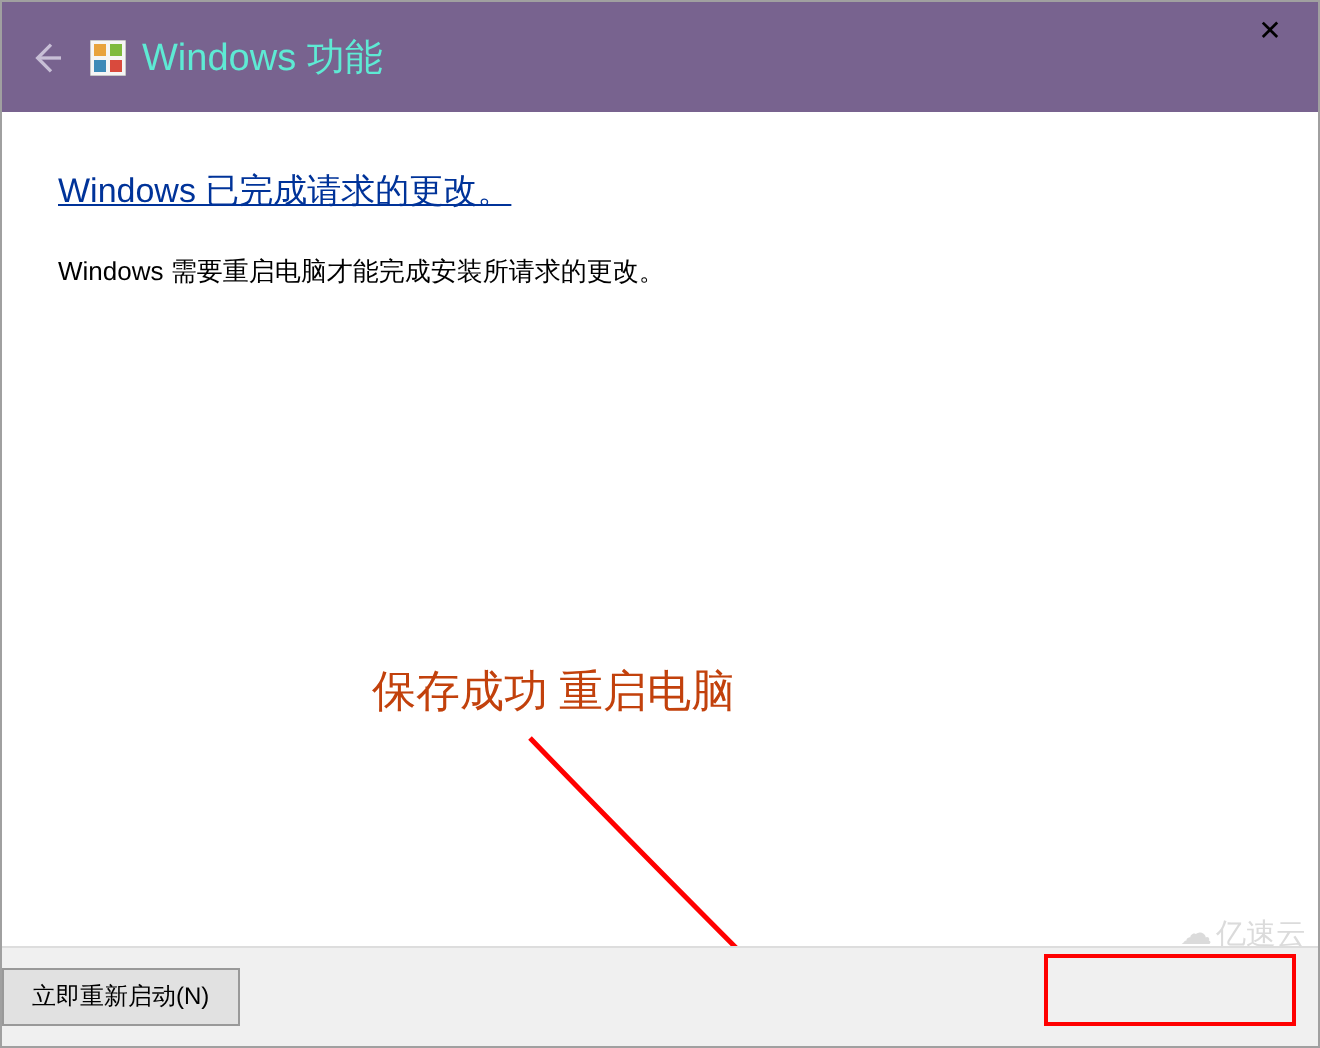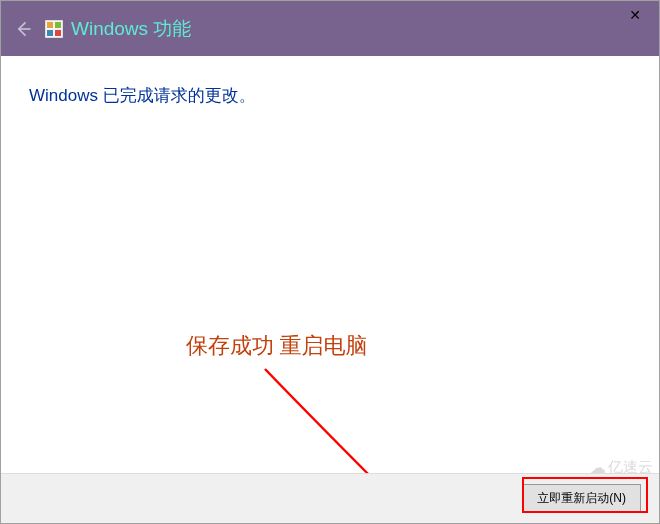--- a/index.html
+++ b/index.html
@@ -67,35 +67,36 @@
     .content {
       padding: 28px 28px 20px 28px;
       height: calc(100% - 55px);
       position: relative;
     }
     .heading {
       color: #003399;
       font-size: 17px;
       font-weight: normal;
       margin-bottom: 20px;
+      text-decoration: underline;
     }
     .body-text {
       color: #000;
       font-size: 13px;
     }
     .footer {
       position: absolute;
       bottom: 0;
       right: 0;
       background: #f0f0f0;
       width: 100%;
       height: 50px;
       display: flex;
       align-items: center;
-      justify-content: flex-end;
+      justify-content: flex-start;
       padding-right: 18px;
       border-top: 1px solid #ddd;
     }
     .restart-btn {
       background: #e1e1e1;
       border: 1px solid #999;
       padding: 5px 14px;
       font-size: 12px;
       font-family: inherit;
       cursor: pointer;
@@ -165,20 +166,21 @@
         <rect x="10" y="2" width="6" height="6" fill="#7fba3d"></rect>
         <rect x="2" y="10" width="6" height="6" fill="#3d8ab8"></rect>
         <rect x="10" y="10" width="6" height="6" fill="#d94a3d"></rect>
       </svg>
     </span>
     <span class="title-text">Windows 功能</span>
   </div>
 
   <div class="content">
     <div class="heading">Windows 已完成请求的更改。</div>
+    <div class="body-text">Windows 需要重启电脑才能完成安装所请求的更改。</div>
 
     <div class="annotation-text">保存成功 重启电脑</div>
 
     <svg class="arrow-svg" viewBox="0 0 170 170">
       <defs>
         <marker id="arrowhead" markerWidth="6" markerHeight="6" refX="5" refY="3" orient="auto">
           <polygon points="0 0, 6 3, 0 6" fill="#ff0000"></polygon>
         </marker>
       </defs>
       <path d="M 10 8 Q 60 60 155 155" stroke="#ff0000" stroke-width="2.5" fill="none" marker-end="url(#arrowhead)"></path>

